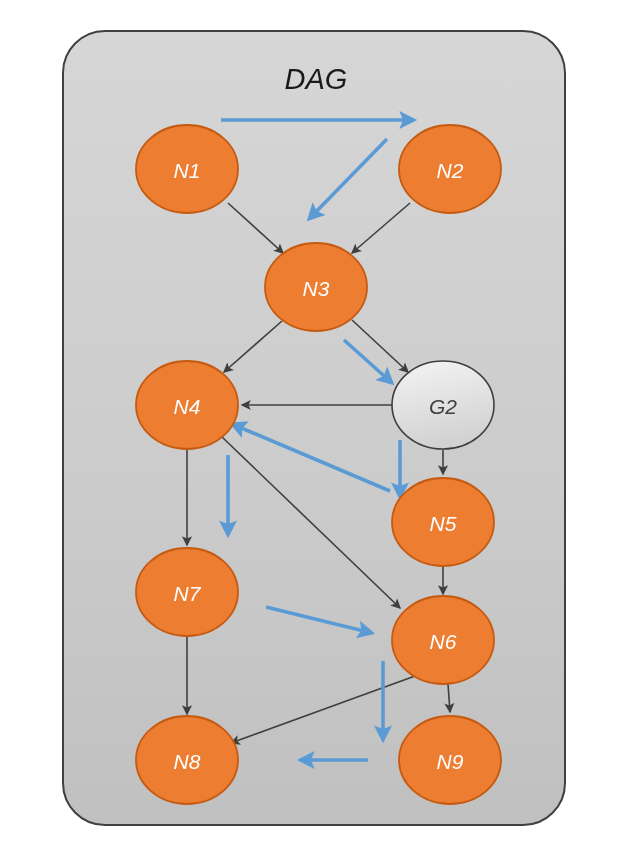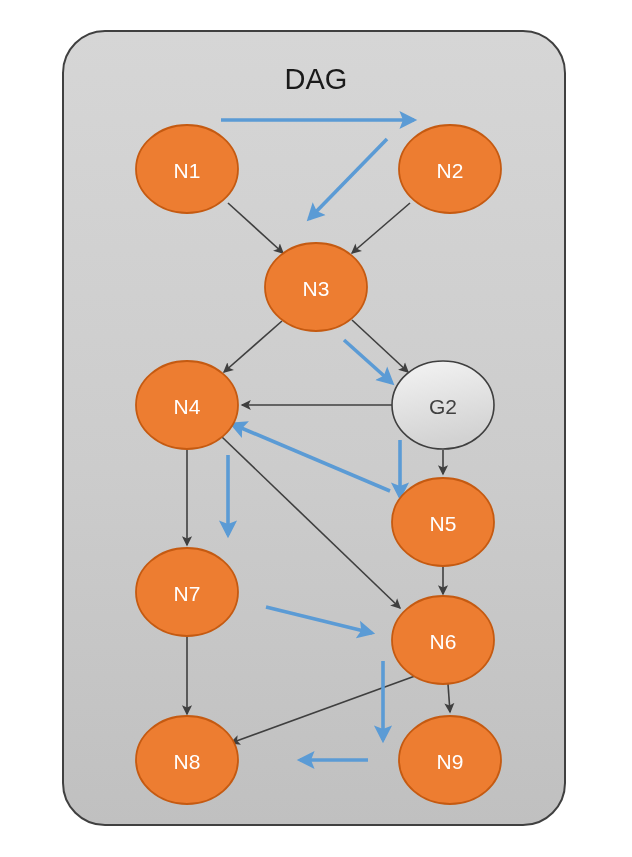--- a/index.html
+++ b/index.html
@@ -1,18 +1,18 @@
 <!DOCTYPE html>
 <html><head>
 <meta charset="utf-8">
 <style>
   html,body{margin:0;padding:0;background:#ffffff;}
   body{width:632px;height:857px;overflow:hidden;
        font-family:"Liberation Sans","DejaVu Sans",sans-serif;}
-  #stage{position:relative;width:624px;height:857px;}
+  #stage{position:relative;width:624px;height:857px;font-style:italic;}
   svg#diagram{position:absolute;left:0;top:0;width:632px;height:857px;display:block;}
   .node-label{font-family:"Liberation Sans","DejaVu Sans",sans-serif;
               font-size:21px;text-anchor:middle;dominant-baseline:central;}
   .node-label.light{fill:#ffffff;}
   .node-label.dark{fill:#404040;}
   .diagram-title{font-family:"Liberation Sans","DejaVu Sans",sans-serif;
                  font-size:29px;fill:#1a1a1a;text-anchor:middle;dominant-baseline:central;}
 </style>
 </head>
 <body>

